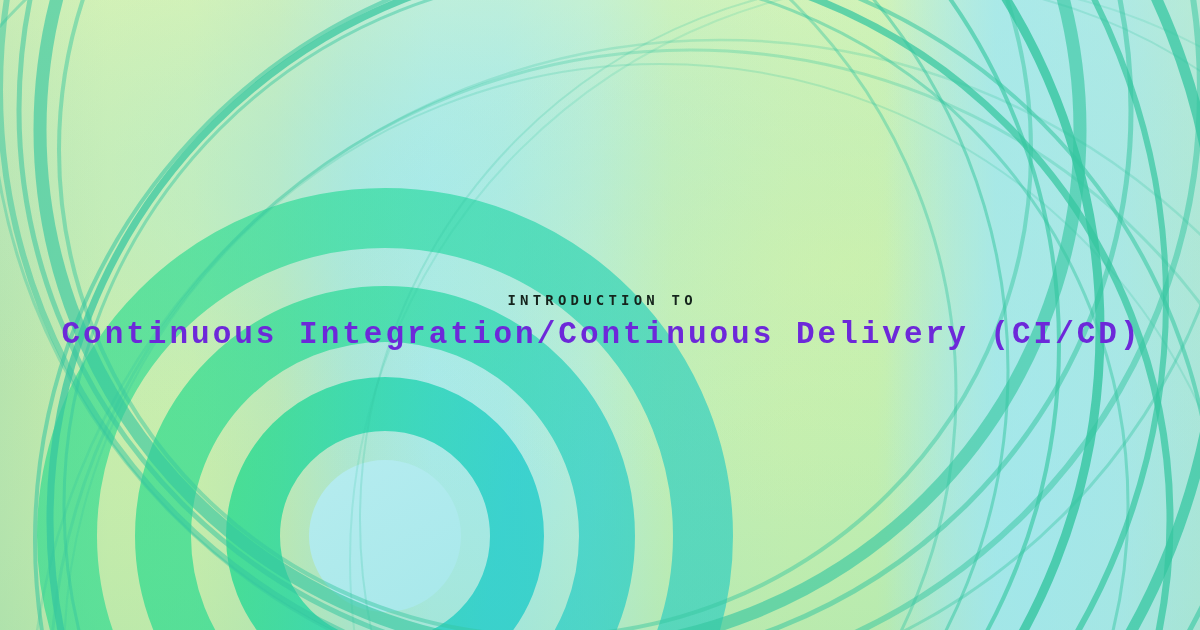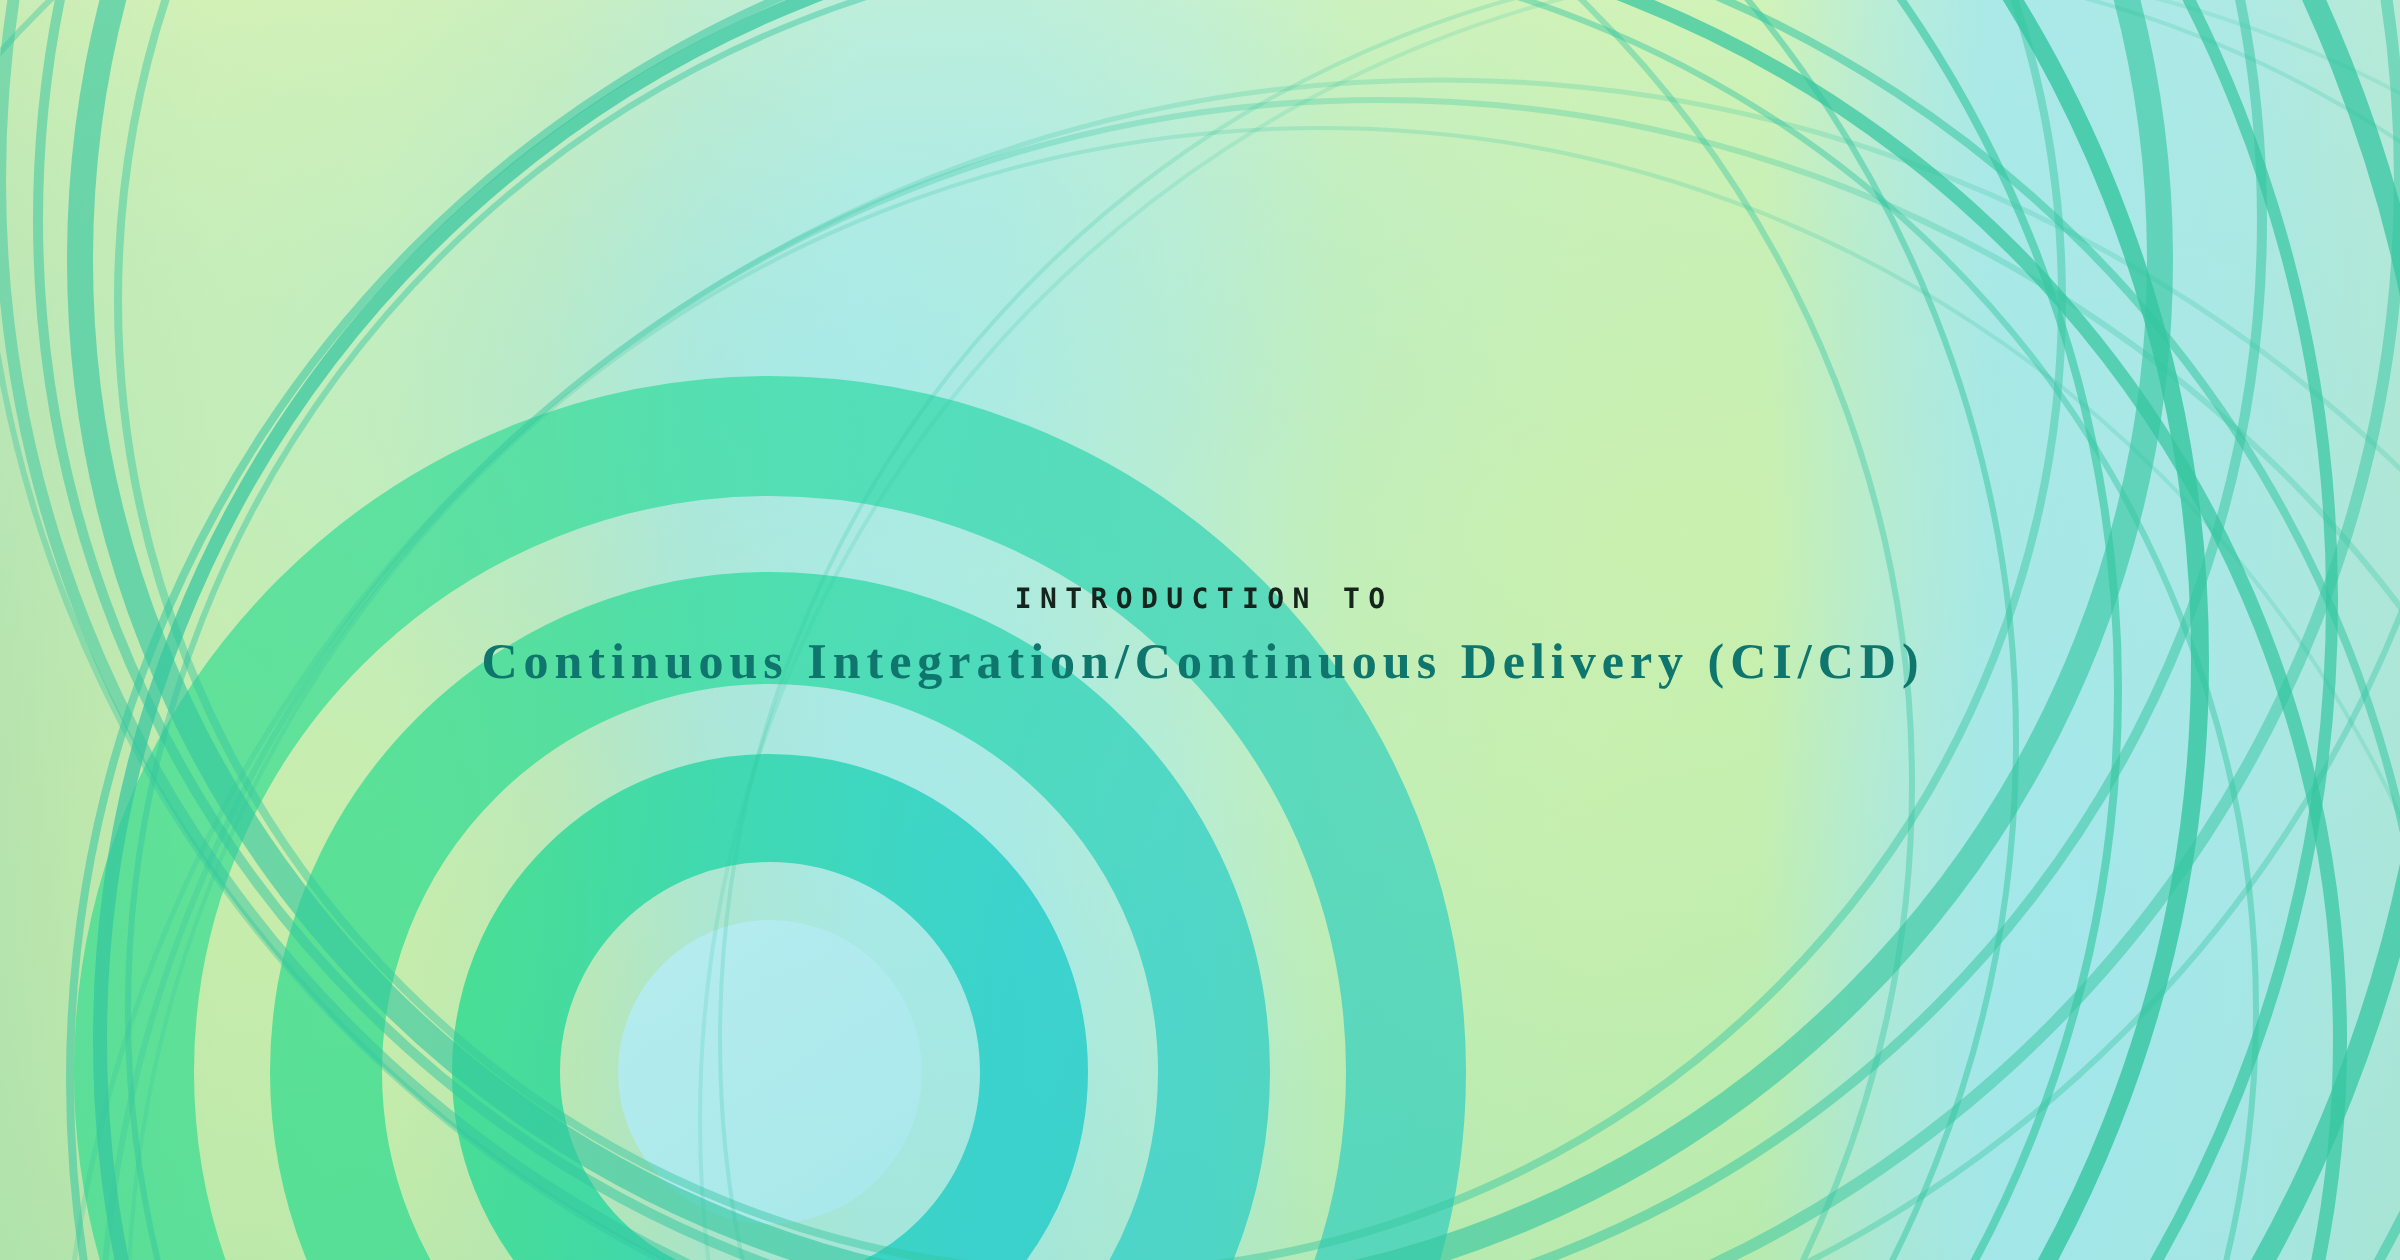--- a/index.html
+++ b/index.html
@@ -33,25 +33,25 @@
     font-size:14px;
     font-weight:700;
     letter-spacing:4.2px;
     color:#15241c;
     line-height:1.0;
     text-indent:4.2px;
     white-space:nowrap;
   }
   #headline{
     margin-top:12px;
-    font-family:Liberation Serif, serif;
-    font-size:25px;
+    font-family:Liberation Mono, monospace;
+    font-size:31px;
     font-weight:700;
     letter-spacing:3.0px;
-    color:#0f766e;
+    color:#6d28d9;
     line-height:1.05;
     text-indent:3px;
     white-space:nowrap;
   }
 </style>
 </head>
 <body>
 
 <div id="slide">
 

